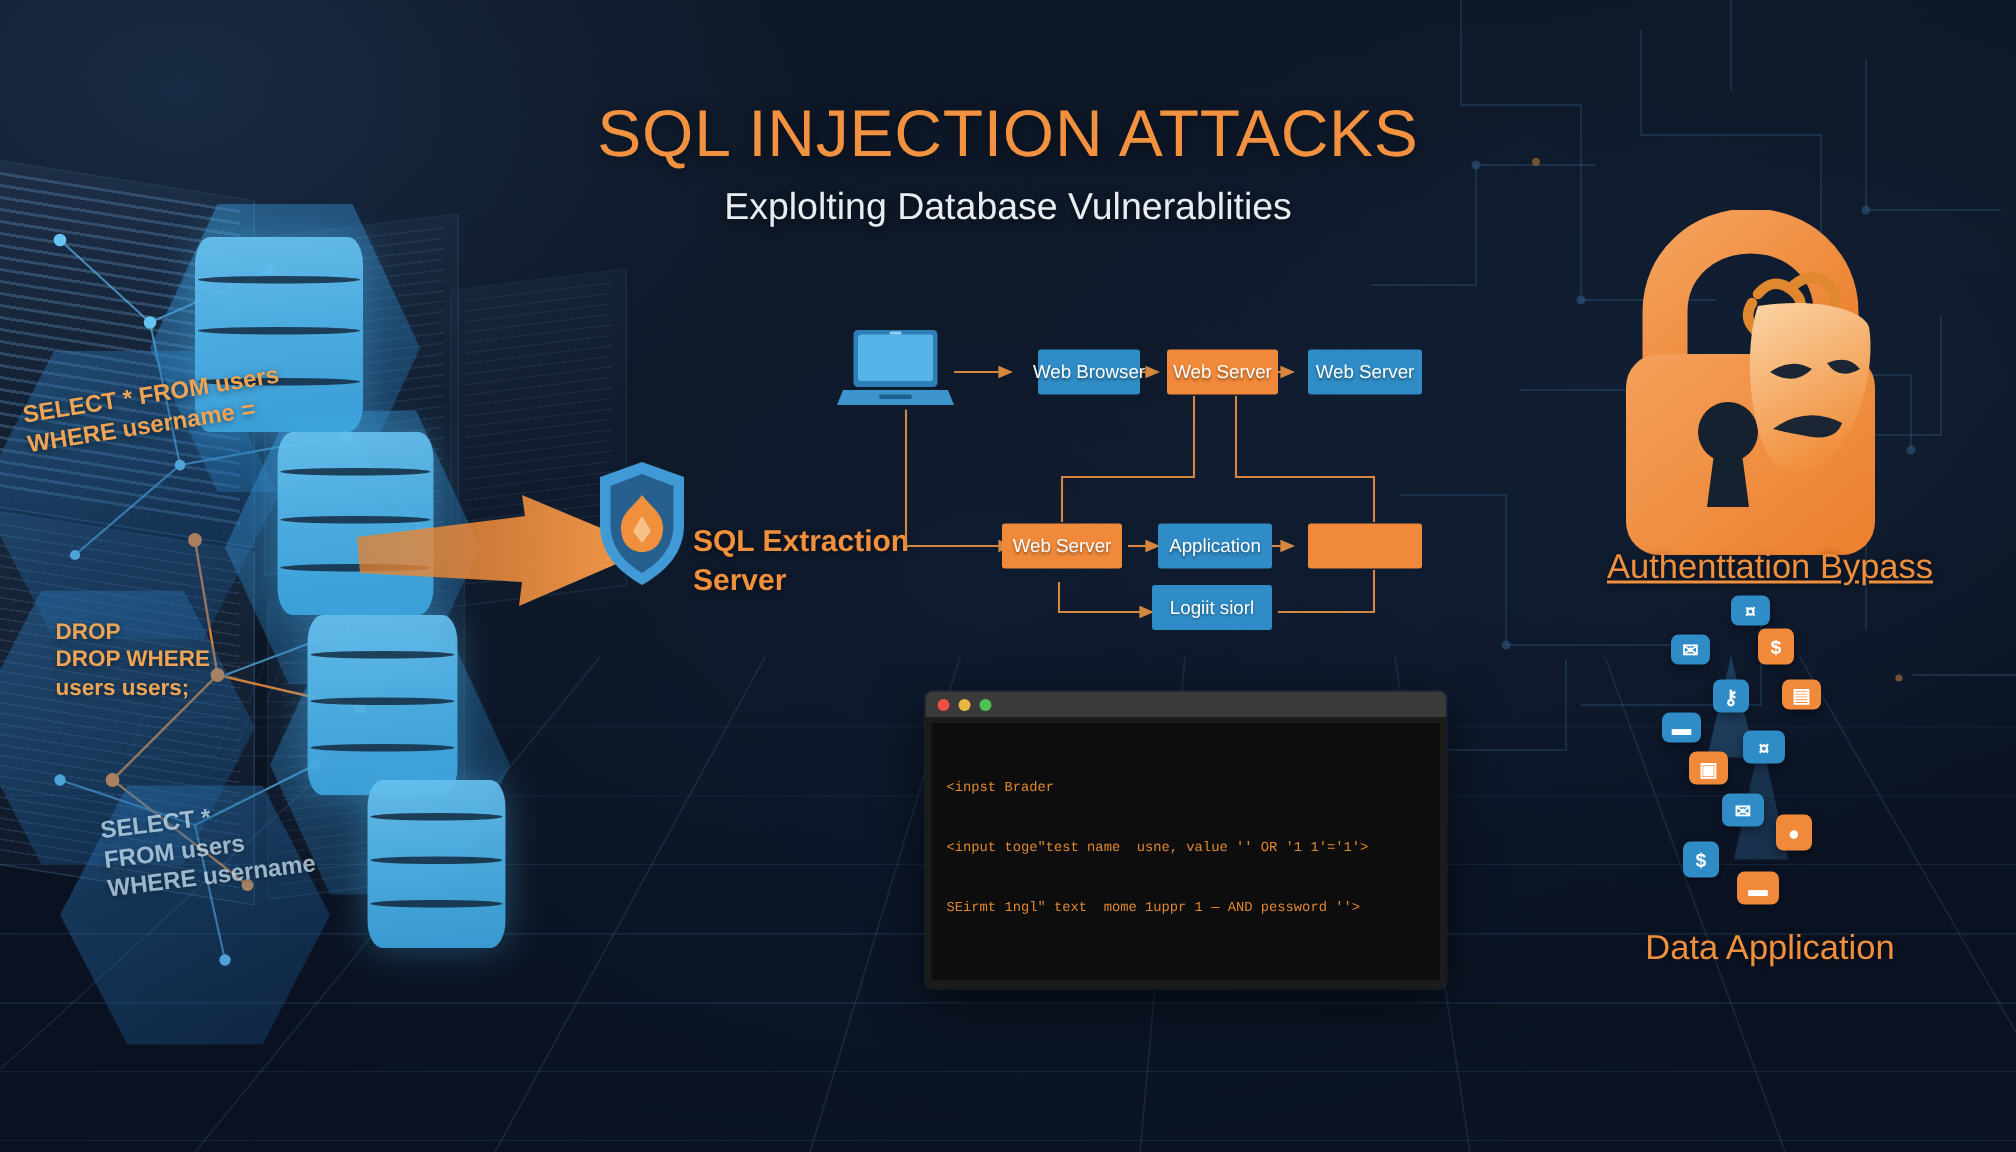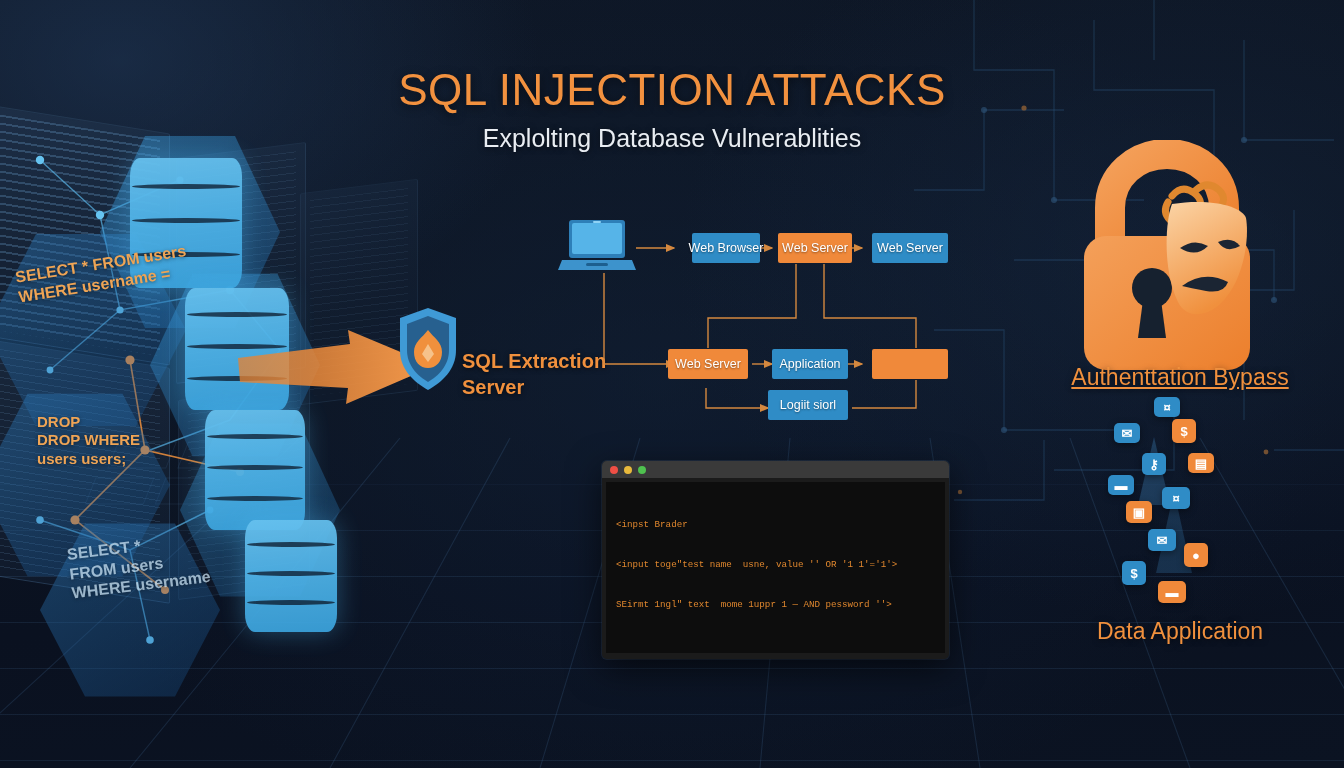--- a/index.html
+++ b/index.html
@@ -114,21 +114,21 @@
     position:absolute; display:flex; align-items:center; justify-content:center;
     color:#fff; font-size:12.5px; height:30px; border-radius:2px;
     text-shadow:0 1px 2px rgba(0,0,0,.45); white-space:nowrap;
   }
   .fbox.blue { background:#2f8cc6; }
   .fbox.orange { background:#f0893a; }
   .flow svg { position:absolute; inset:0; overflow:visible; }
 
   
   .terminal {
-    position:absolute; left:602px; top:461px; width:347px; height:198px;
+    position:absolute; left:617px; top:461px; width:347px; height:198px;
     background:#1b1b1b; border-radius:5px;
     box-shadow:0 10px 34px rgba(0,0,0,.6), 0 0 0 1px rgba(120,150,180,.16);
     overflow:hidden;
   }
   .term-bar { height:17px; background:#3a3a3a; display:flex; align-items:center; padding-left:8px; gap:6px; }
   .tdot { width:8px; height:8px; border-radius:50%; }
   .term-body {
     background:#0d0d0d; margin:4px; height:171px; padding:9px 10px;
     font-family:"Liberation Mono", monospace; font-size:9.2px; line-height:1.46;
     color:#e0872e; white-space:pre; overflow:hidden;

